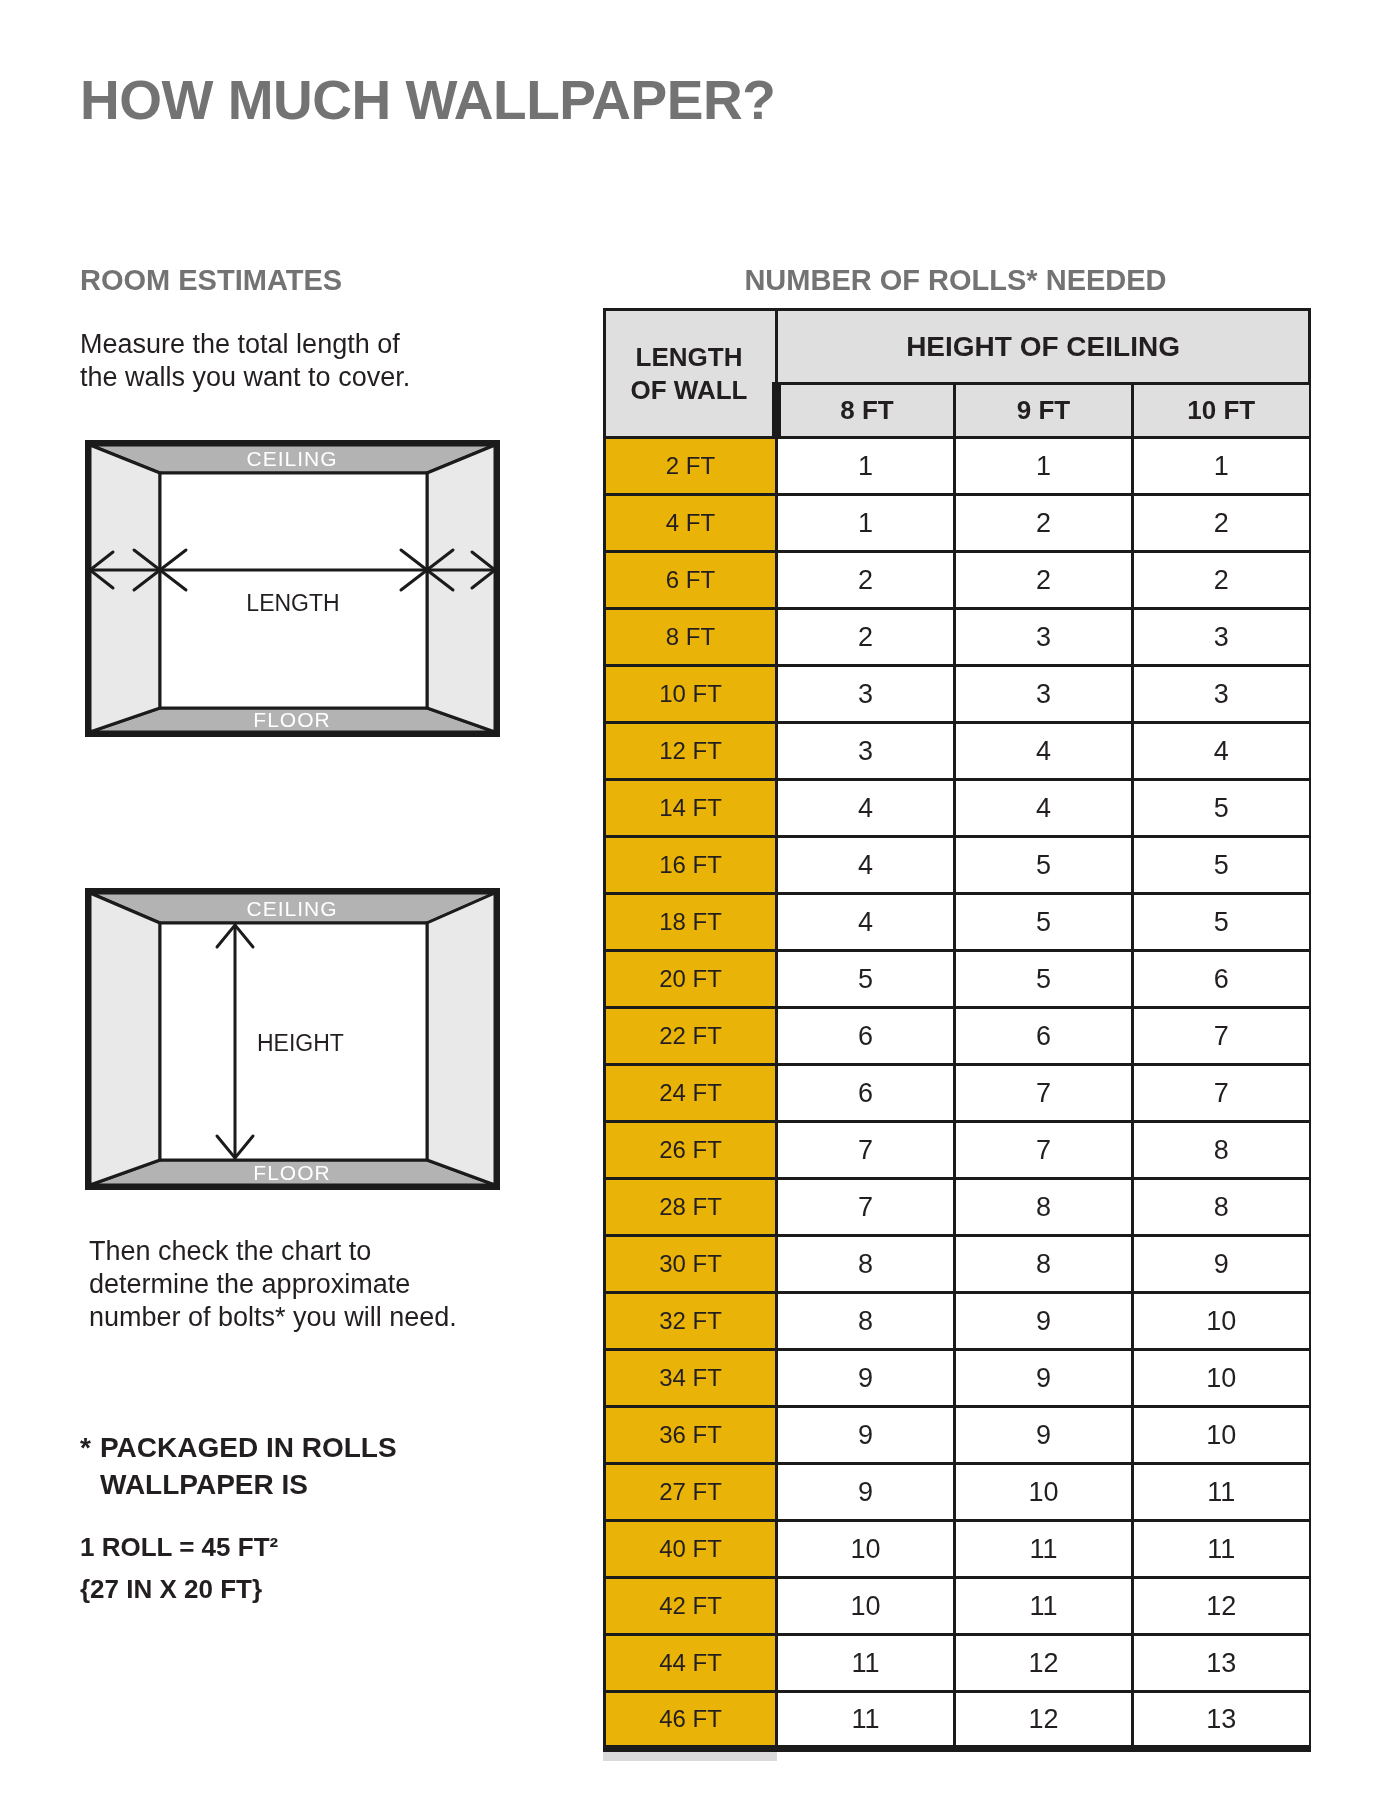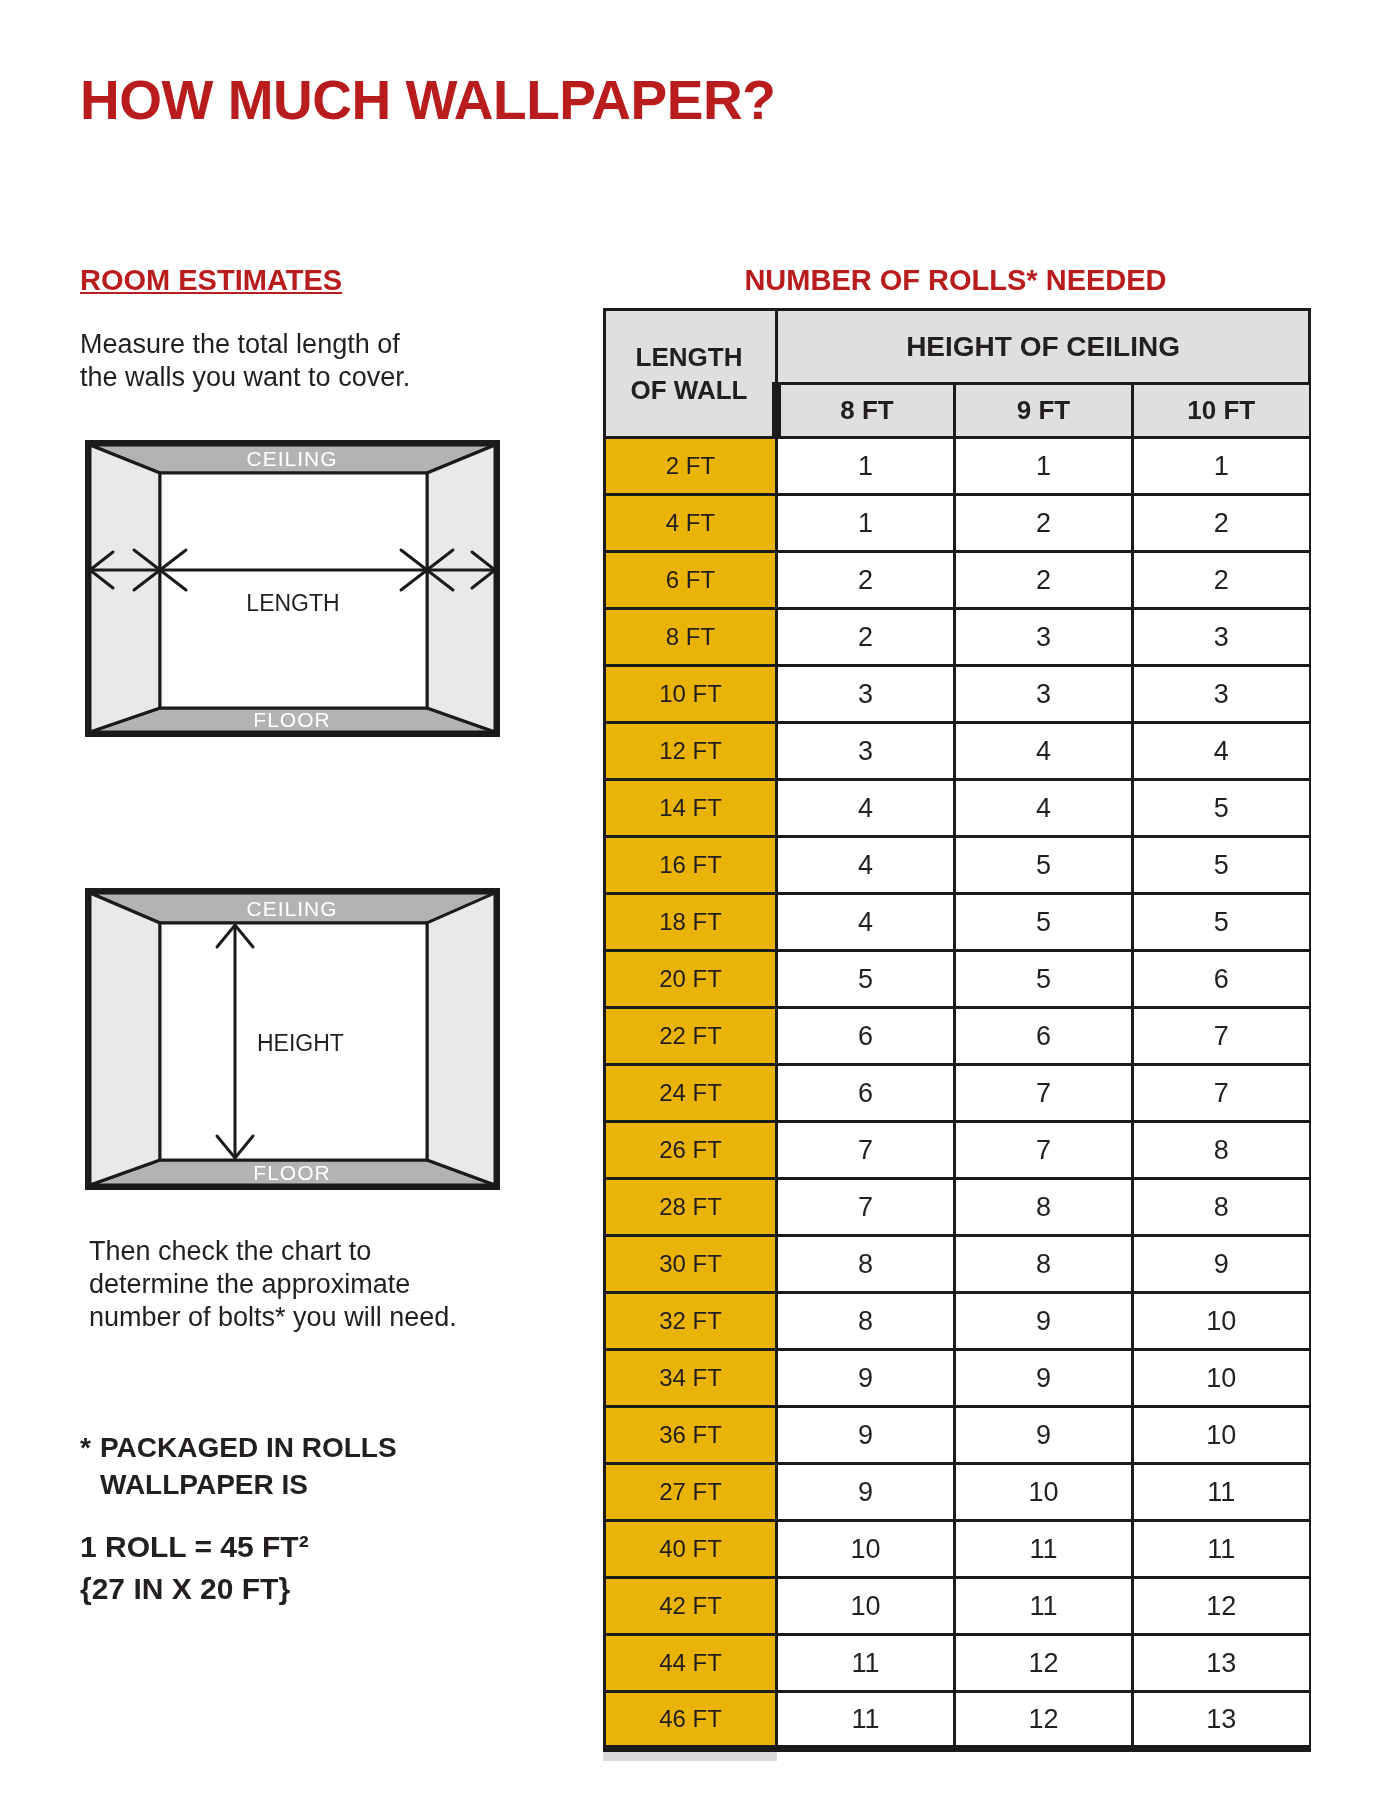--- a/index.html
+++ b/index.html
@@ -1,37 +1,37 @@
 <!DOCTYPE html>
 <html><head>
 <meta charset="utf-8">
 <style>
   html,body{margin:0;padding:0;background:#ffffff;}
   .page{position:relative;width:1391px;height:1800px;background:#ffffff;overflow:hidden;
         font-family:"Liberation Sans","DejaVu Sans",sans-serif;color:#231f20;}
-  .accent{color:#b91c1c;}
+  .accent{color:#737373;}
   h1.title{position:absolute;left:80px;top:68px;margin:0;font-size:55px;font-weight:bold;
            letter-spacing:-0.5px;white-space:nowrap;}
   h2.sec{margin:0;font-size:29px;font-weight:bold;letter-spacing:0;white-space:nowrap;}
-  .room-heading{position:absolute;left:80px;top:264px;text-decoration:underline;}
+  .room-heading{position:absolute;left:80px;top:264px;}
   .table-heading{position:absolute;left:603px;top:264px;width:705px;text-align:center;}
   p.body{position:absolute;margin:0;font-size:27px;line-height:33px;white-space:pre-line;}
   .step1{left:80px;top:328px;}
   .step2{left:80px;top:782px;}
   .step3{left:89px;top:1235px;}
   .diagram{position:absolute;left:85px;}
   .diagram1{top:440px;}
   .diagram2{top:888px;}
   svg text{font-family:"Liberation Sans","DejaVu Sans",sans-serif;}
   .wall-label{fill:#ffffff;font-size:21px;letter-spacing:1px;}
   .measure-label{fill:#231f20;font-size:23px;}
   .footnote{position:absolute;left:80px;top:1429px;font-size:28px;font-weight:bold;line-height:37px;
             display:flex;}
   .footnote .marker{width:20px;flex:none;}
-  .roll-info{position:absolute;left:80px;top:1526px;font-size:30px;font-weight:bold;line-height:42px;}
+  .roll-info{position:absolute;left:80px;top:1526px;font-size:26px;font-weight:bold;line-height:42px;}
   .table-wrap{position:absolute;left:603px;top:308px;width:705px;}
   table.rolls{border-collapse:collapse;table-layout:fixed;width:705px;}
   table.rolls th,table.rolls td{border:3px solid #1b1b1b;text-align:center;vertical-align:middle;
             padding:0;}
   .corner{background:#dfdfdf;border-left-width:2px;border-top-width:7px;border-right-width:9px;
           font-size:26px;font-weight:bold;white-space:pre-line;line-height:33px;}
   .group{background:#dfdfdf;border-top-width:7px;border-right-width:2px;border-left-width:9px;
          font-size:28px;font-weight:bold;}
   .sub{background:#dfdfdf;border-left-width:0;border-right-width:0;font-size:26px;font-weight:bold;}
   .sub:first-child{border-left-width:9px;}

